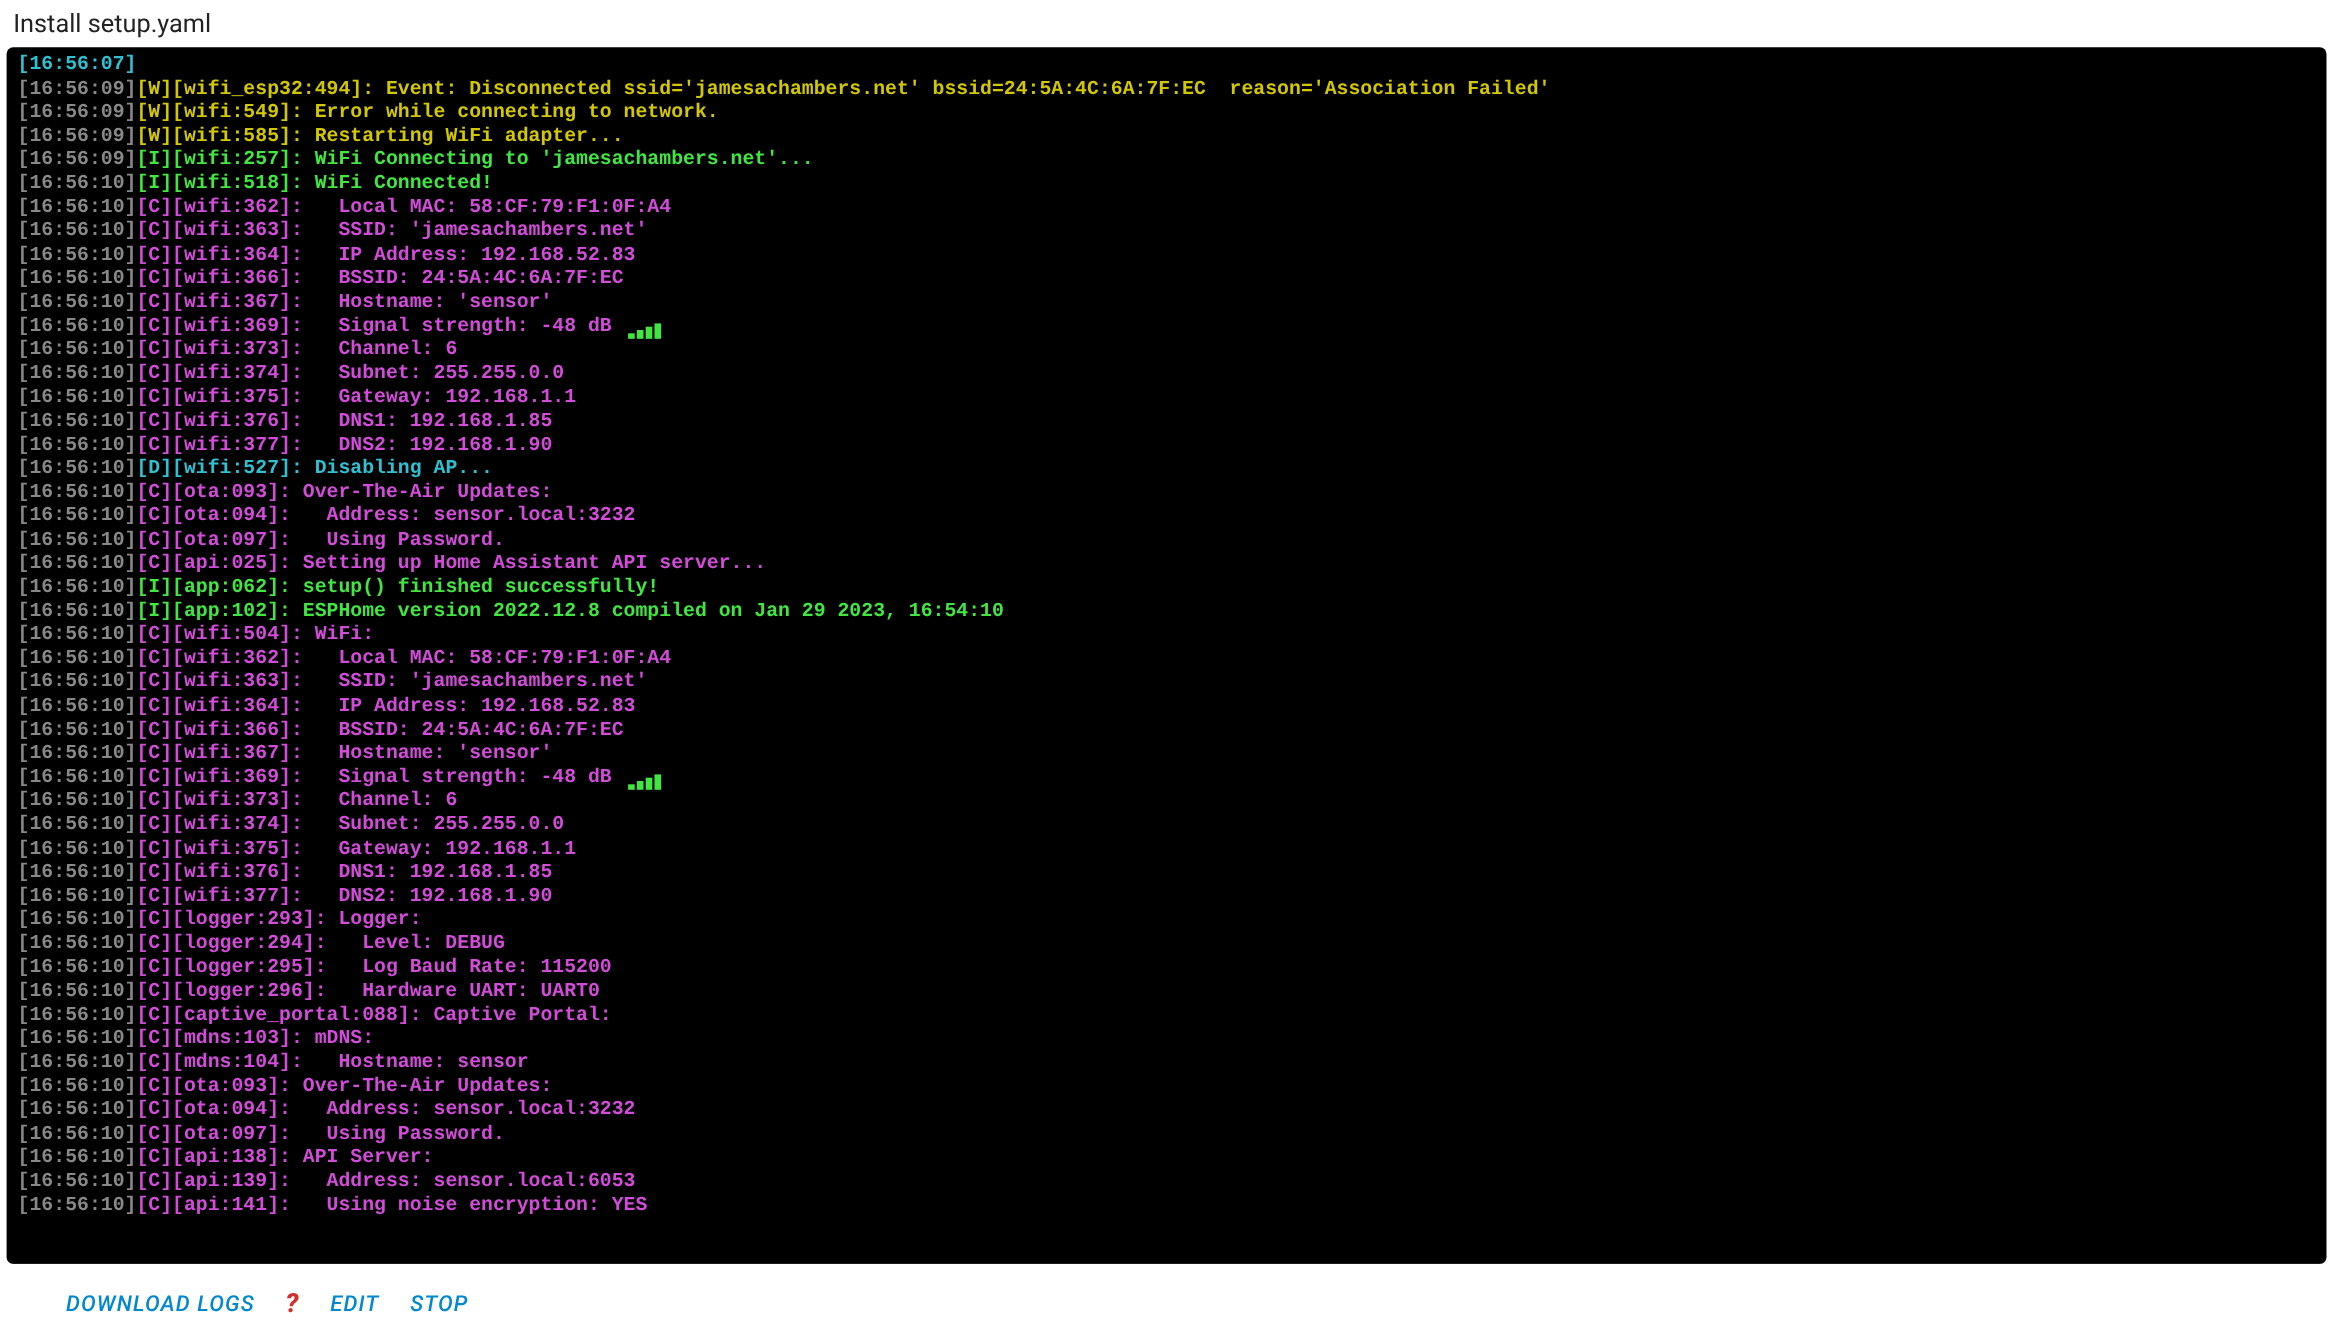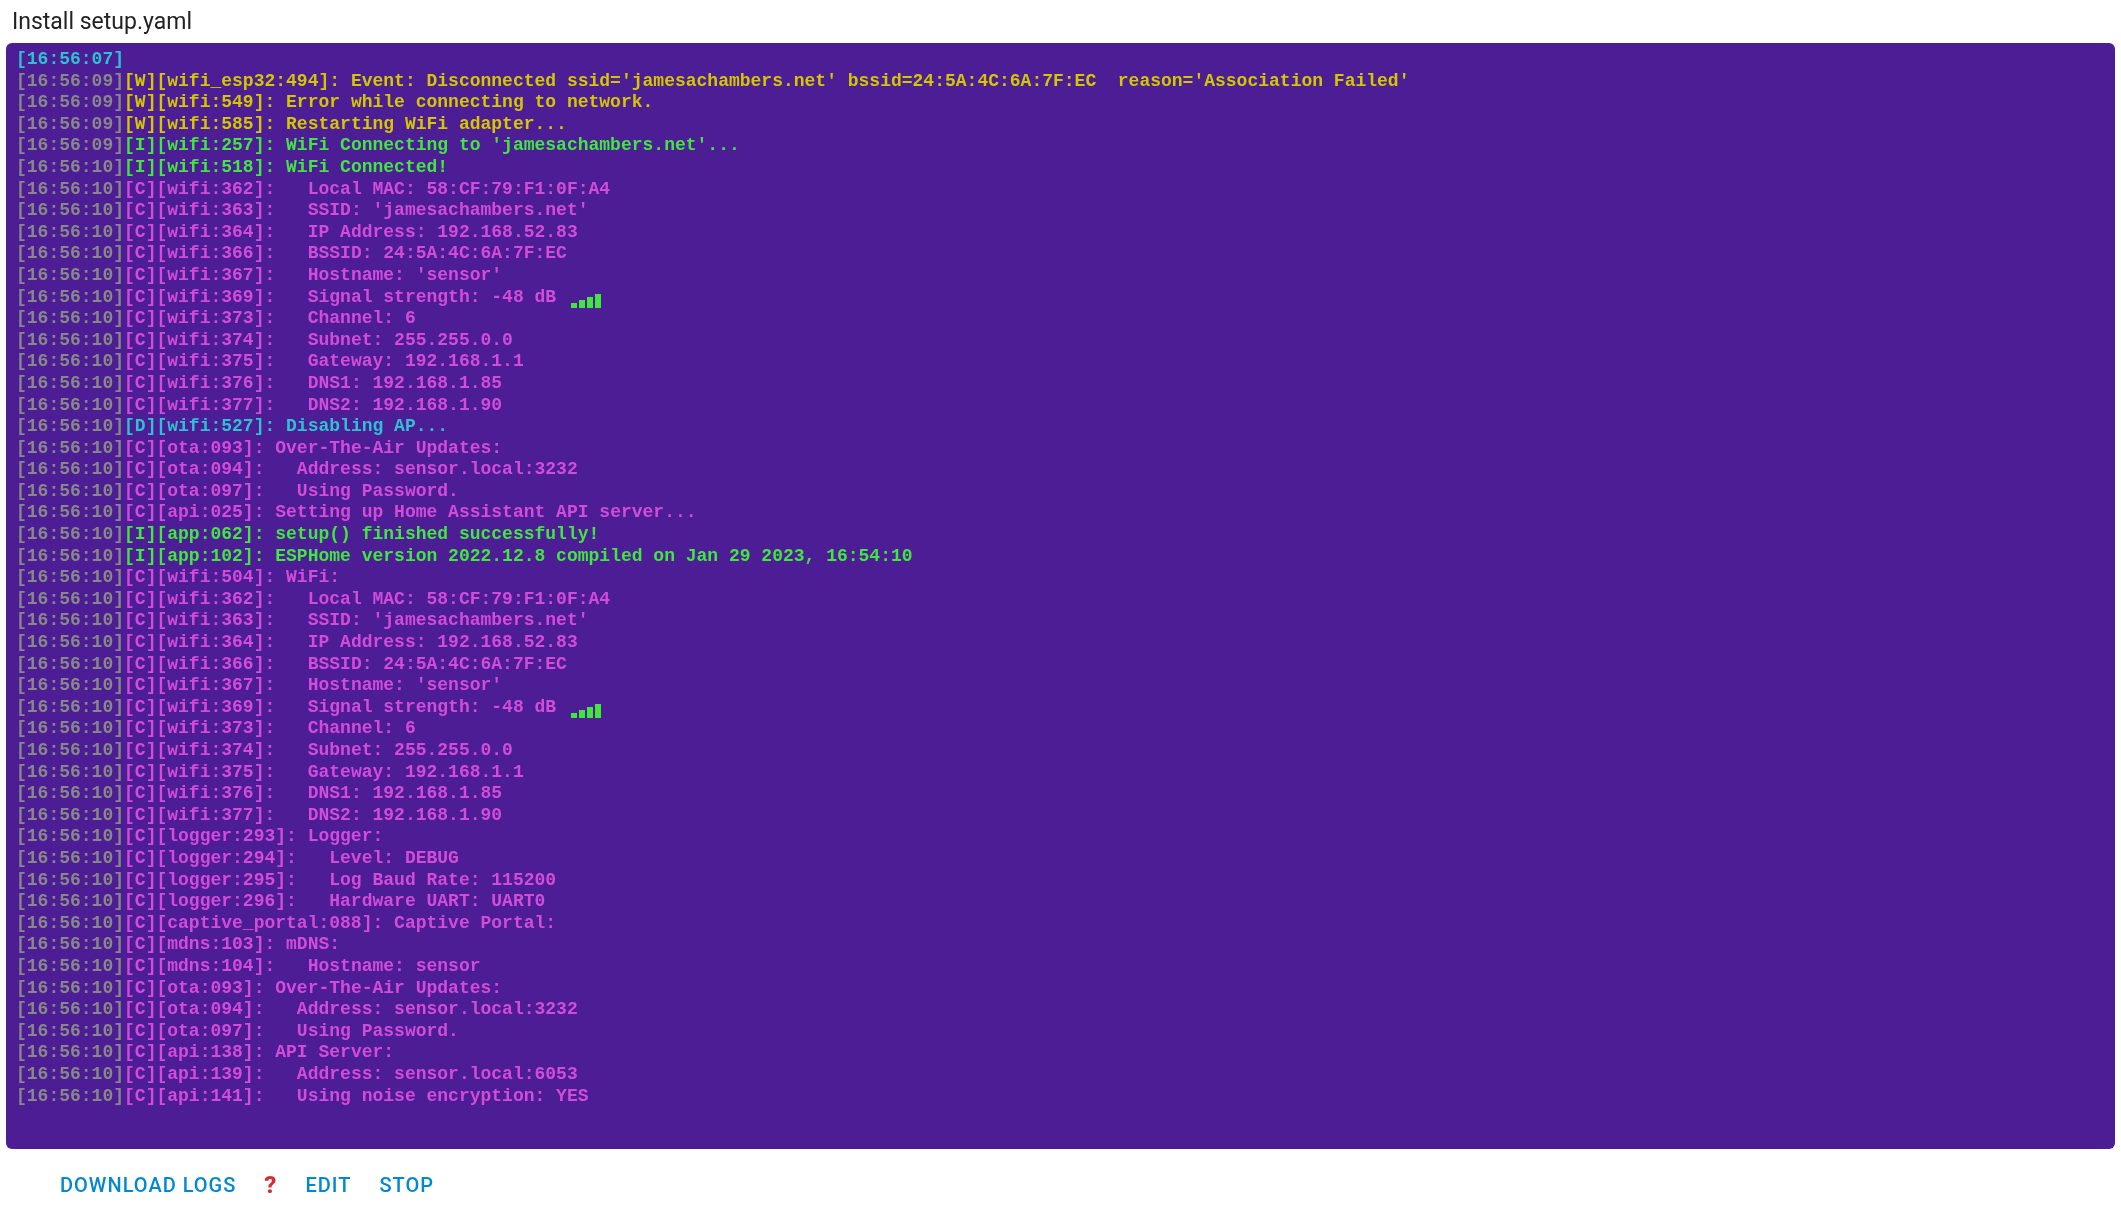--- a/index.html
+++ b/index.html
@@ -11,21 +11,21 @@
     display: flex;
     flex-direction: column;
   }
   .header {
     padding: 8px 12px;
     font-size: 23px;
     color: #222;
   }
   .log-container {
     flex: 1;
-    background: #4c1d95;
+    background: #000000;
     color: #ccc;
     font-family: "Courier New", Consolas, monospace;
     font-size: 18px;
     line-height: 1.2;
     padding: 6px 10px 10px 10px;
     margin: 0 6px;
     border-radius: 6px;
     overflow: hidden;
     white-space: pre;
     font-weight: bold;
@@ -66,20 +66,21 @@
   .brand {
     font-size: 42px;
     font-weight: 800;
     color: #111;
   }
   .footer-actions {
     display: flex;
     align-items: center;
     gap: 28px;
     letter-spacing: 1px;
+    font-style: italic;
   }
   .action-link {
     font-size: 20px;
     color: #0288d1;
     text-transform: uppercase;
     cursor: pointer;
     font-weight: 500;
   }
   .help-icon {
     color: #d32f2f;

